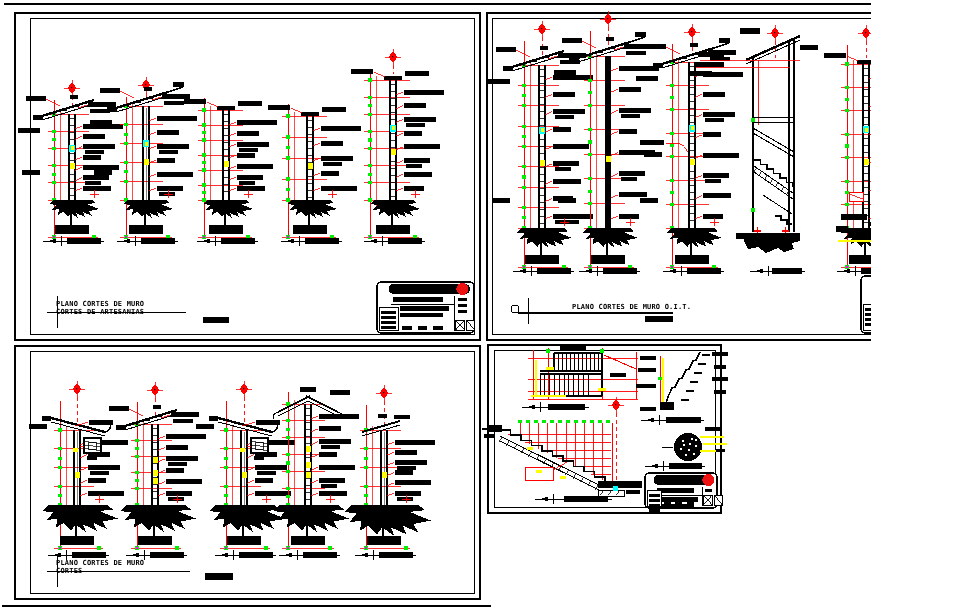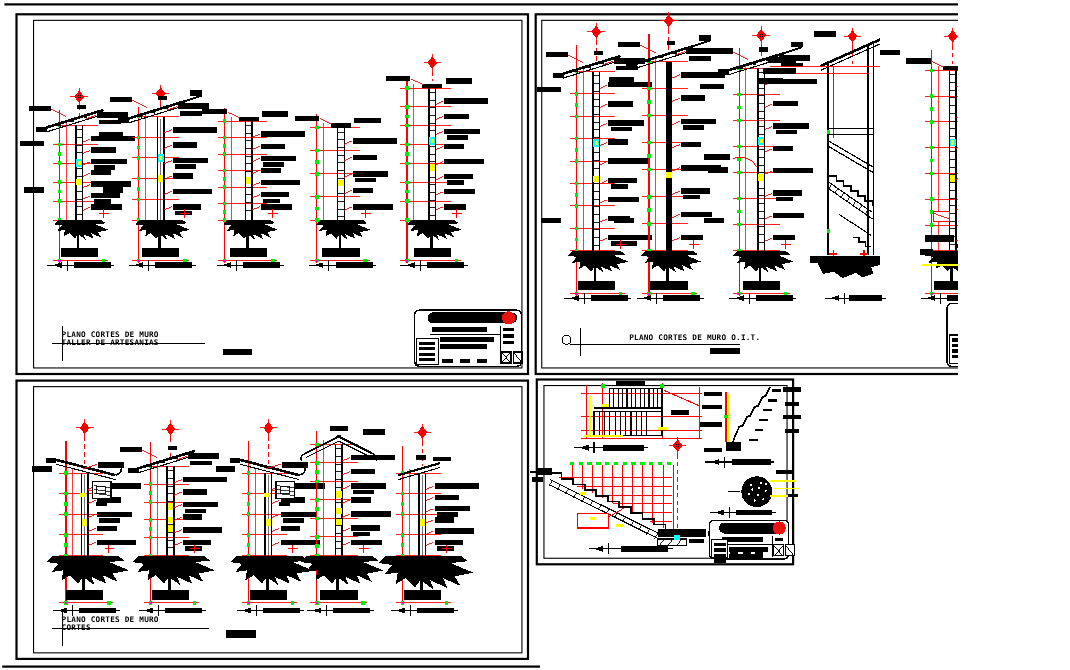--- a/index.html
+++ b/index.html
@@ -1467,21 +1467,21 @@
         <circle cx="515" cy="309" r="4" fill="none" stroke="#000" stroke-width="1"></circle>
         <rect x="645" y="316" width="28" height="6" fill="#000"></rect>
         <line x1="47" y1="571.5" x2="190" y2="571.5" stroke="#000" stroke-width="1.1"></line>
         <line x1="57" y1="556" x2="57" y2="587" stroke="#000" stroke-width="1"></line>
         <rect x="205" y="573" width="28" height="7" fill="#000"></rect>
       </g>
     </svg>
 
   <div class="ptitle" style="left:56px;top:300px;">
     <div>PLANO CORTES DE MURO</div>
-    <div>TALLER DE ARTESANIAS</div>
+    <div>CORTES DE ARTESANIAS</div>
   </div>
 
   <div class="ptitle" style="left:527px;top:303px;margin-left:45px;">
     <div>PLANO CORTES DE MURO O.I.T.</div>
 
   </div>
 
   <div class="ptitle" style="left:56px;top:559px;">
     <div>PLANO CORTES DE MURO</div>
     <div>CORTES</div>

